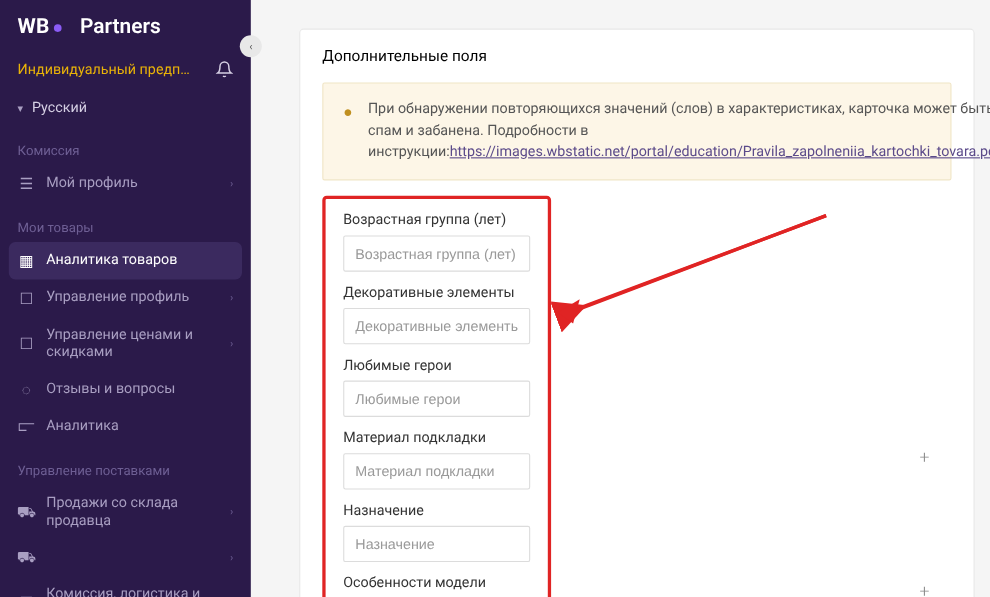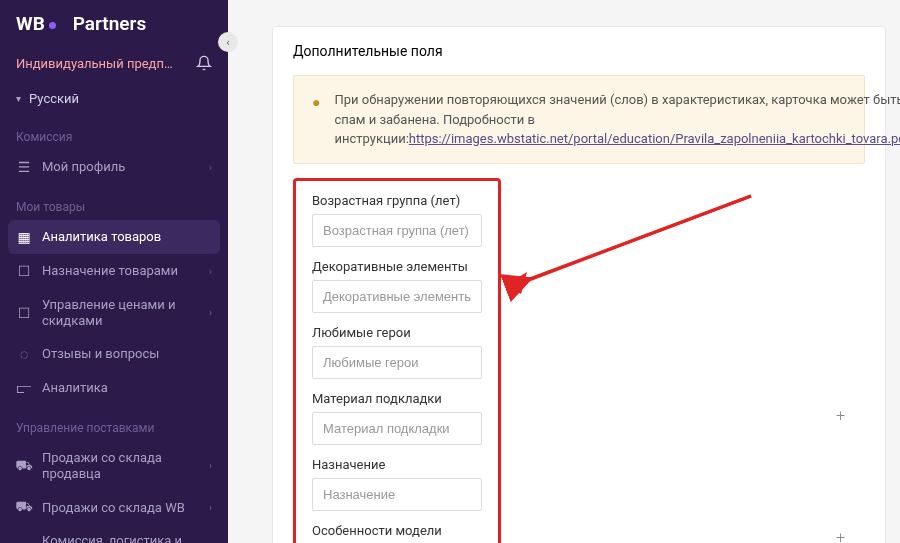--- a/index.html
+++ b/index.html
@@ -3,21 +3,21 @@
 <meta charset="utf-8">
 <style>
   * { box-sizing: border-box; margin: 0; padding: 0; }
   body { font-family: -apple-system, BlinkMacSystemFont, "Segoe UI", Roboto, sans-serif; font-size: 13px; color: #333; background: #f5f5f5; width: 900px; height: 543px; overflow: hidden; position: relative; }
   .app { display: flex; height: 100%; }
   .sidebar { width: 228px; background: #2b1a4a; color: #a99fc2; display: flex; flex-direction: column; padding: 12px 0; position: relative; flex-shrink: 0; }
   .logo { padding: 0 16px 14px 16px; font-size: 19px; font-weight: 700; color: #fff; display: flex; align-items: flex-end; gap: 2px; }
   .logo .wb { color: #fff; }
   .logo .dot { width: 7px; height: 7px; border-radius: 50%; background: #8b5cf6; margin: 0 2px; display: inline-block; position: relative; top: -6px; }
   .logo .partners { color: #fff; font-weight: 600; margin-left: 13px; }
-  .user-row { display: flex; align-items: center; justify-content: space-between; padding: 6px 16px 12px 16px; color: #fca5a5; font-size: 13px; }
+  .user-row { display: flex; align-items: center; justify-content: space-between; padding: 6px 16px 12px 16px; color: #eab308; font-size: 13px; }
   .user-text { white-space: nowrap; overflow: hidden; text-overflow: ellipsis; max-width: 160px; }
   .bell { width: 16px; height: 16px; color: #d6d0e4; }
   .lang-row { display: flex; align-items: center; gap: 8px; padding: 8px 16px; cursor: pointer; color: #d6d0e4; }
   .chev { font-size: 10px; color: #a99fc2; }
   .section-label { padding: 16px 16px 6px 16px; font-size: 12px; color: #6e5f94; }
   .nav-item { display: flex; align-items: center; justify-content: space-between; padding: 9px 16px; cursor: pointer; color: #a99fc2; font-size: 13px; }
   .nav-item.active { background: #3b2a5f; color: #fff; border-radius: 6px; margin: 0 8px; padding: 9px 8px; }
   .nav-item.active .nav-left { color: #fff; }
   .nav-left { display: flex; align-items: center; gap: 10px; }
   .nav-icon { width: 16px; height: 16px; display: inline-flex; align-items: center; justify-content: center; font-size: 14px; flex-shrink: 0; }
@@ -79,21 +79,21 @@
     <div class="section-label">Мои товары</div>
     <div class="nav-item active">
       <span class="nav-left">
           <span class="nav-icon">▦</span>
           <span class="nav-label">Аналитика товаров</span>
         </span>
     </div>
     <div class="nav-item">
       <span class="nav-left">
           <span class="nav-icon">☐</span>
-          <span class="nav-label">Назначение товарами</span>
+          <span class="nav-label">Управление профиль</span>
         </span>
       <span class="nav-chevron">›</span>
     </div>
     <div class="nav-item">
       <span class="nav-left">
           <span class="nav-icon">☐</span>
           <span class="nav-label">Управление ценами и скидками</span>
         </span>
       <span class="nav-chevron">›</span>
     </div>
@@ -114,21 +114,20 @@
     <div class="nav-item">
       <span class="nav-left">
           <span class="nav-icon">⛟</span>
           <span class="nav-label">Продажи со склада продавца</span>
         </span>
       <span class="nav-chevron">›</span>
     </div>
     <div class="nav-item">
       <span class="nav-left">
           <span class="nav-icon">⛟</span>
-          <span class="nav-label">Продажи со склада WB</span>
         </span>
       <span class="nav-chevron">›</span>
     </div>
     <div class="nav-item">
       <span class="nav-left">
           <span class="nav-icon">☐</span>
           <span class="nav-label">Комиссия, логистика и хранение</span>
         </span>
     </div>
 

